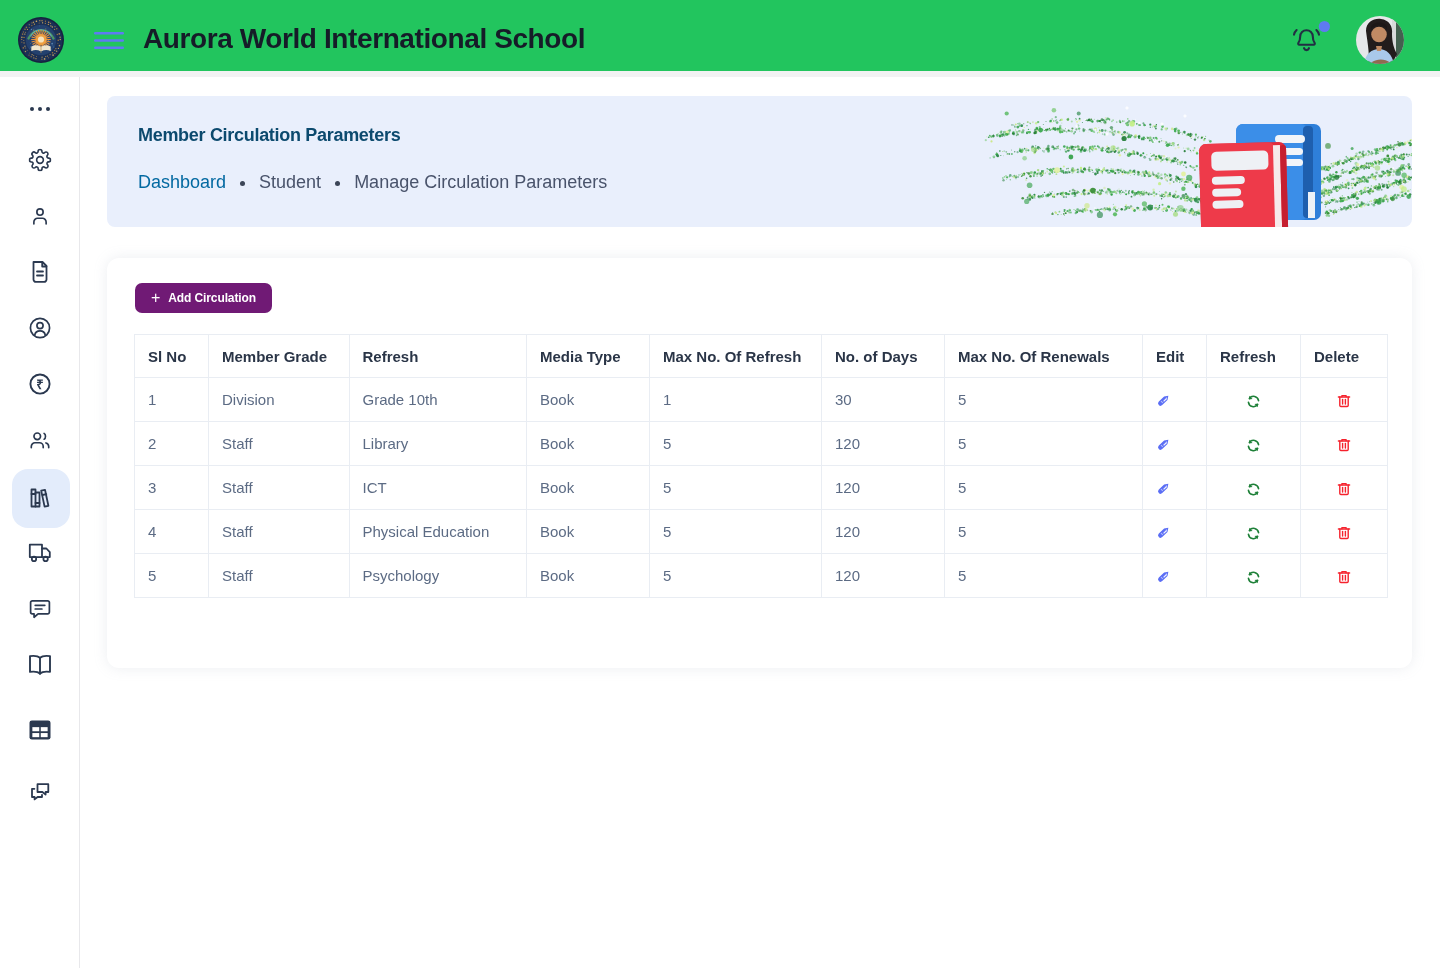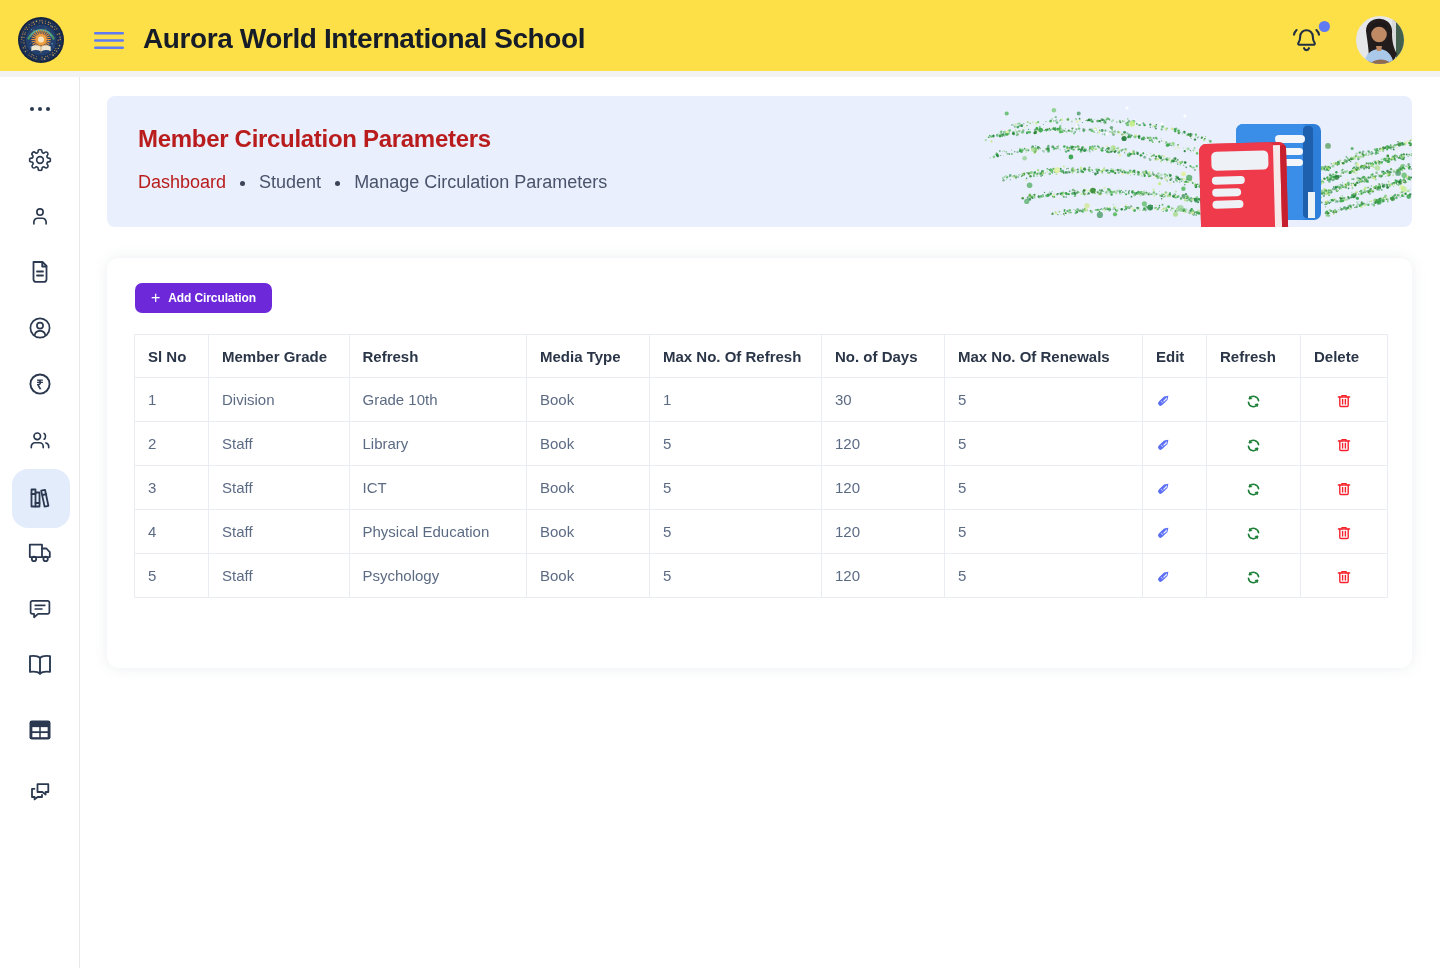--- a/index.html
+++ b/index.html
@@ -1,34 +1,34 @@
 <!DOCTYPE html>
 <html><head>
 <meta charset="utf-8">
 <style>
   * { margin:0; padding:0; box-sizing:border-box; }
   html,body { width:1440px; height:968px; background:#fff; font-family:"Liberation Sans", sans-serif; overflow:hidden; }
   .abs { position:absolute; }
   
-  #topbar { position:absolute; left:0; top:0; width:1440px; height:71px; background:#fde047; }
+  #topbar { position:absolute; left:0; top:0; width:1440px; height:71px; background:#22c55e; }
   #strip { position:absolute; left:0; top:71px; width:1440px; height:6px; background:#f2f2f3; }
   #apptitle { position:absolute; left:143px; top:23px; font-size:28px; font-weight:700; color:#161c28; letter-spacing:-0.4px; }
   
   #sidebar { position:absolute; left:0; top:77px; width:80px; height:891px; background:#fff; border-right:1.5px solid #e8e8eb; }
   .sideicon { position:absolute; left:40px; transform:translate(-50%,-50%); }
   #activepill { position:absolute; left:12px; top:469px; width:58px; height:59px; background:#e3ecfb; border-radius:16px; }
   
   #banner { position:absolute; left:107px; top:96px; width:1305px; height:131px; border-radius:8px; background:#e9effc; overflow:hidden; }
-  #banner h1 { position:absolute; left:31px; top:29px; font-size:24px; font-weight:700; color:#b91c1c; letter-spacing:-0.3px; }
+  #banner h1 { position:absolute; left:31px; top:29px; font-size:18px; font-weight:700; color:#0c4a6e; letter-spacing:-0.3px; }
   #crumbs { position:absolute; left:31px; top:76px; font-size:18px; color:#49536b; }
-  #crumbs .light { color:#b91c1c; }
+  #crumbs .light { color:#0369a1; }
   #crumbs .dot { display:inline-block; width:5px; height:5px; border-radius:50%; background:#3c4557; vertical-align:2px; margin:0 14px; }
   
   #card { position:absolute; left:107px; top:258px; width:1305px; height:410px; background:#fff; border-radius:12px; box-shadow:0 0 14px rgba(150,160,180,0.18); }
-  #addbtn { position:absolute; left:28px; top:25px; width:137px; height:30px; border-radius:7px; background:#6d28d9; color:#fff; font-size:12px; font-weight:700; text-align:center; line-height:30px; letter-spacing:-0.1px; }
+  #addbtn { position:absolute; left:28px; top:25px; width:137px; height:30px; border-radius:7px; background:#701a75; color:#fff; font-size:12px; font-weight:700; text-align:center; line-height:30px; letter-spacing:-0.1px; }
   #addbtn .plus { font-size:16px; font-weight:400; margin-right:8px; vertical-align:-1px; }
   
   table { position:absolute; left:27px; top:76px; border-collapse:collapse; table-layout:fixed; }
   th, td { border:1px solid #e9edf3; padding:0 0 0 13px; text-align:left; overflow:hidden; white-space:nowrap; }
   th { height:43px; font-size:15px; font-weight:700; color:#2a3547; }
   td { height:44px; font-size:15px; font-weight:400; color:#5c6b84; }
   td.ic { padding:0 0 0 13px; }
   td.ic.c { padding:0; text-align:center; }
   td.ic svg { vertical-align:middle; }
 </style>

